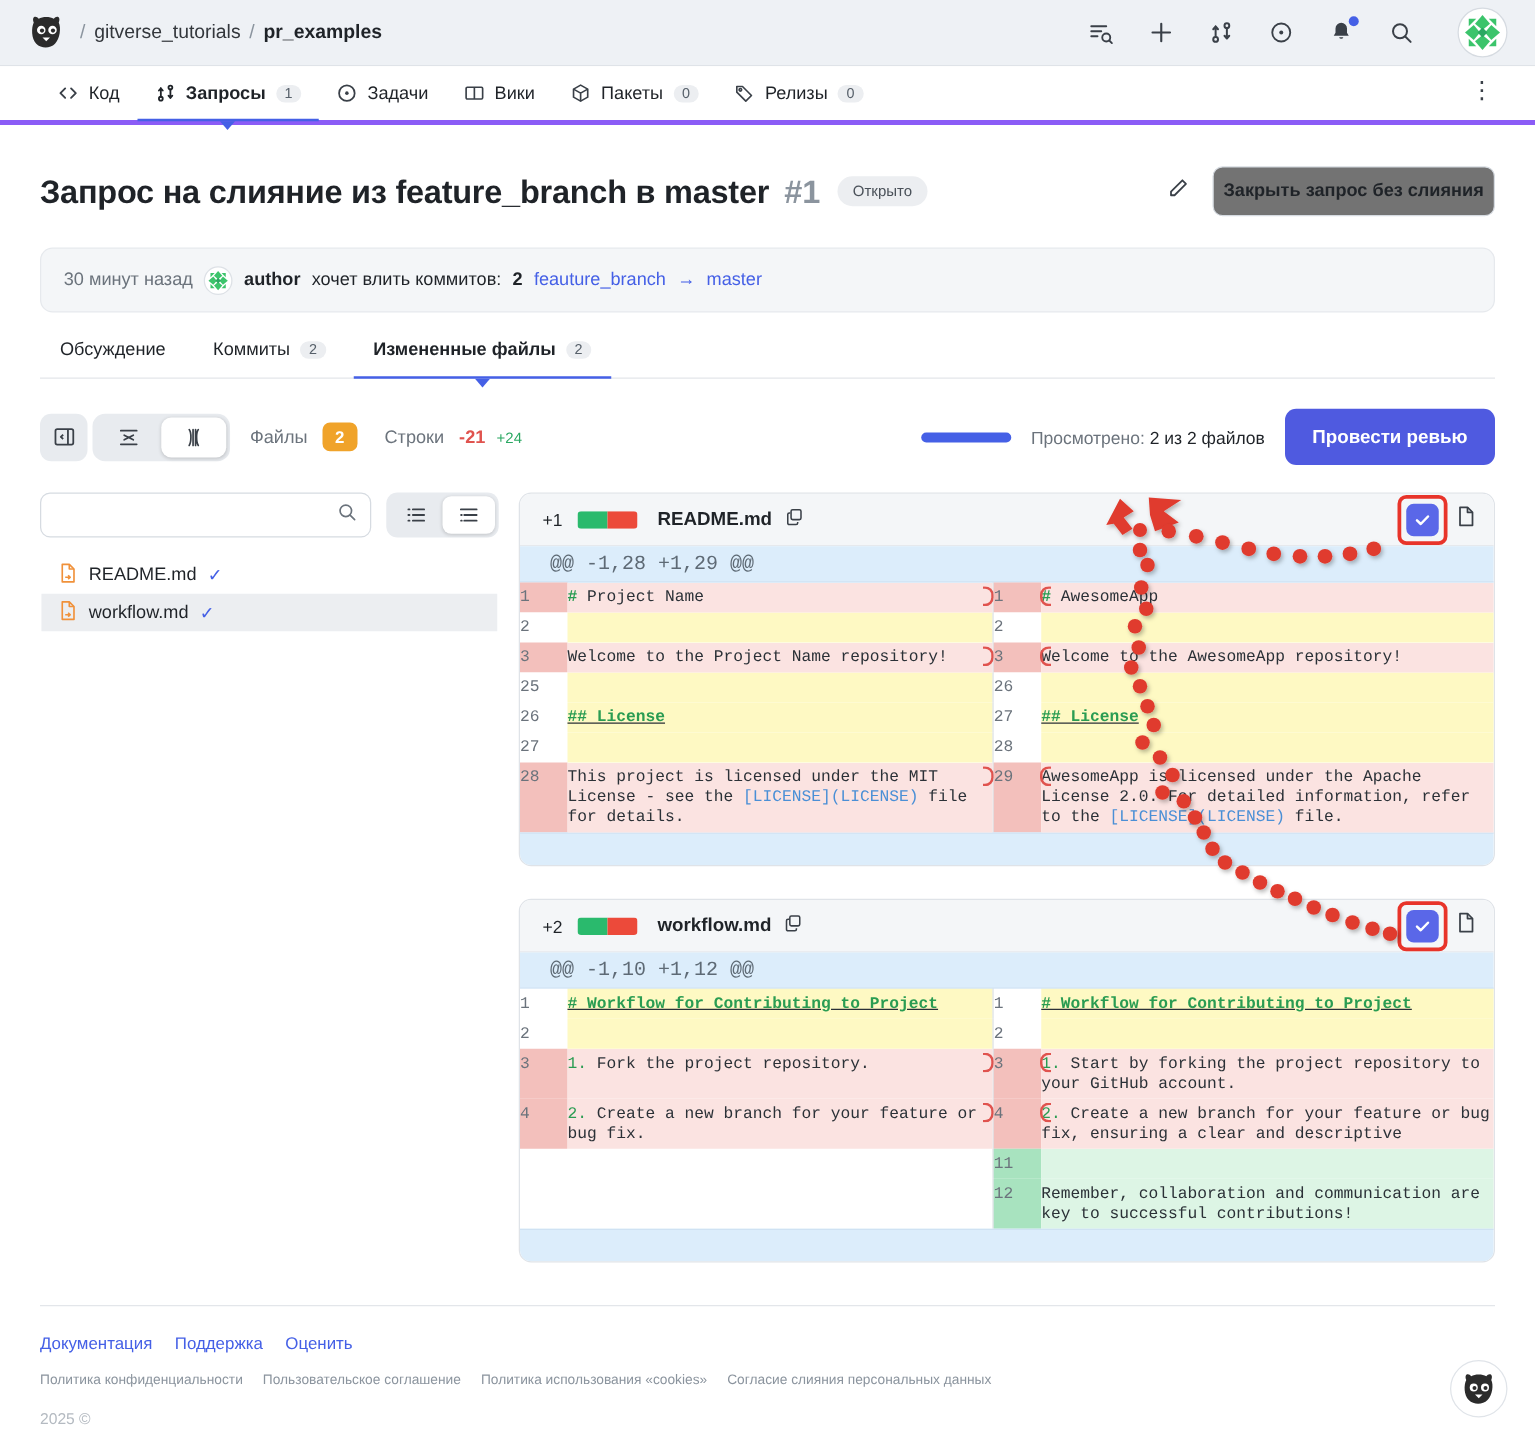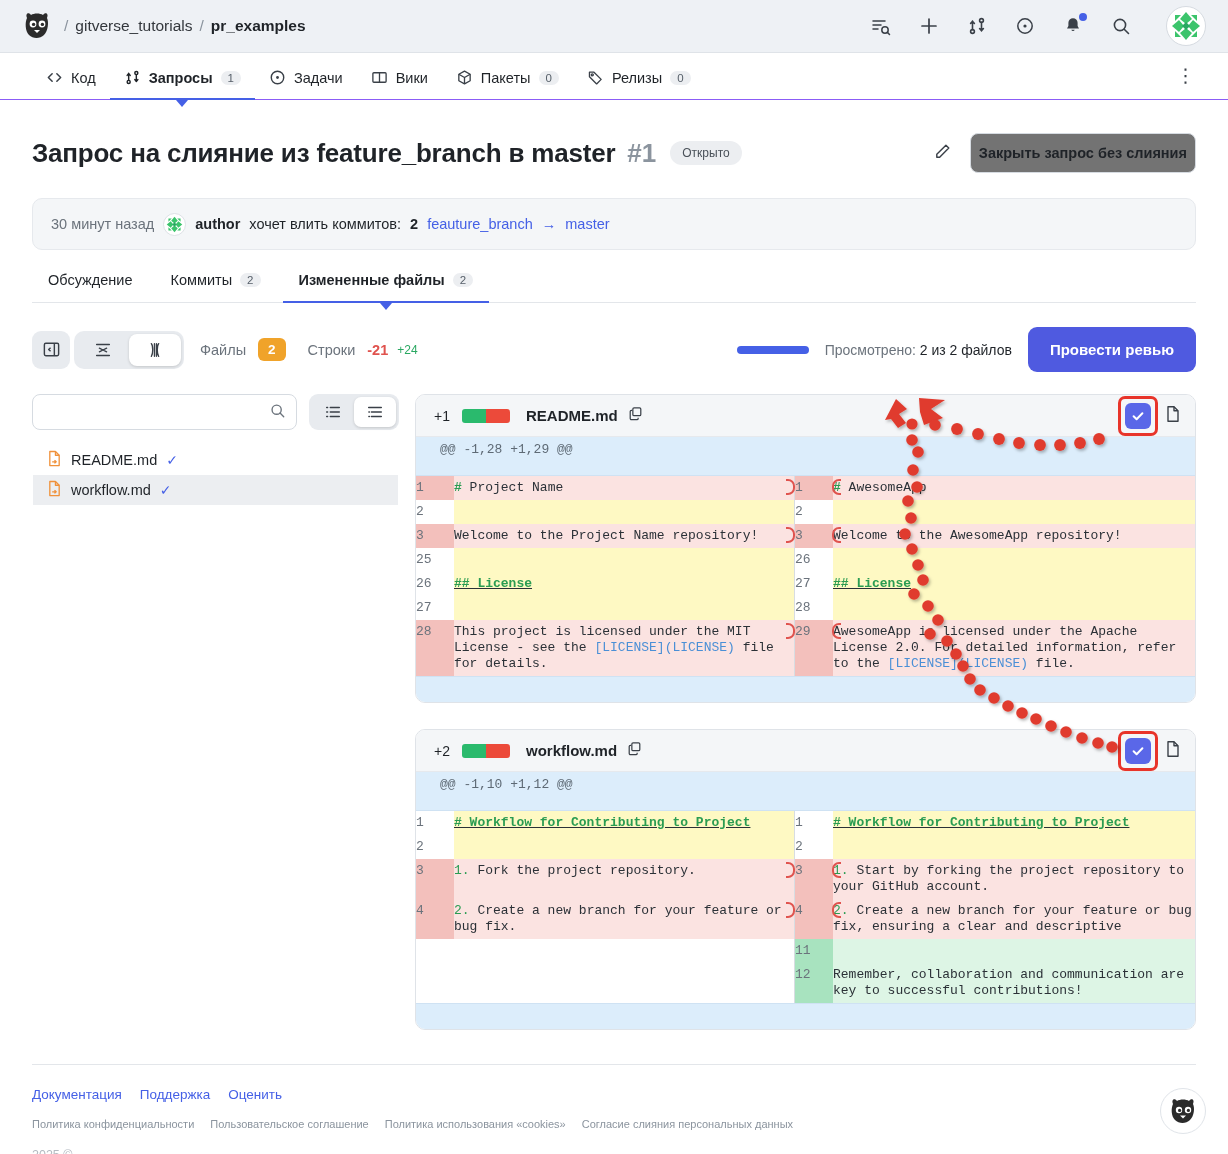--- a/index.html
+++ b/index.html
@@ -33,21 +33,21 @@
               border-radius: 50%; background: #4560e6; }
   .avatar {
     width: 40px; height: 40px; border-radius: 50%;
     background: #ffffff; border: 1px solid #d6dbe1;
     display:flex; align-items:center; justify-content:center;
     overflow: hidden; margin-left: 8px;
   }
 
   
   .navtabs {
-    height: 47px; border-bottom: 1px solid #8b5cf6;
+    height: 47px; border-bottom: 4px solid #8b5cf6;
     display: flex; align-items: flex-end; padding: 0 32px;
     position: relative; background: #fff;
   }
   .ntab {
     display: flex; align-items: center; gap: 8px;
     padding: 0 14px 13px 14px; font-size: 14.5px; color: #1f2328;
     position: relative; cursor: pointer;
   }
   .ntab .ico { display:flex; align-items:center; color:#3a4048; }
   .ntab.active { font-weight: bold; }
@@ -181,22 +181,22 @@
   .copyic { margin-left:10px; color:#3a4048; cursor:pointer; }
   .head-right { margin-left:auto; display:flex; align-items:center; gap:14px;
                 position:relative; }
   .chk { width:26px;height:26px;border-radius:6px;background:#5a67e8;
          display:flex;align-items:center;justify-content:center;cursor:pointer; }
   .chk svg { stroke:#fff; }
   .chk-hl { position:absolute; border:3px solid #e8342a; border-radius:7px;
             width:40px;height:40px; left:-7px; top:-7px; pointer-events:none; }
   .fileic { color:#3a4048; cursor:pointer; }
 
-  .hunk { background:#dcedfb; color:#5e6a75; font-size:13px;
-          font-family:"Liberation Mono", monospace; padding: 5px 0 18px 24px;
+  .hunk { background:#dcedfb; color:#5e6a75; font-size:16px;
+          font-family:"Liberation Mono", monospace; padding: 5px 0 5px 24px;
           border-bottom:1px solid #cfe2f3; }
   .hunk.bot { border-bottom:none; border-top:1px solid #cfe2f3; height:26px; }
 
   table.diff { width:100%; border-collapse: collapse;
                font-family:"Liberation Mono", monospace; font-size:13px; }
   table.diff td { vertical-align: top; padding: 4px 0; line-height:16px; }
   td.ln { width:38px; text-align:left; padding-left:12px; color:#6b737c;
           font-size:13px; user-select:none; }
   td.code { padding-left:22px; padding-right:12px; white-space:pre-wrap;
             word-break:break-word; color:#2b3137; }

